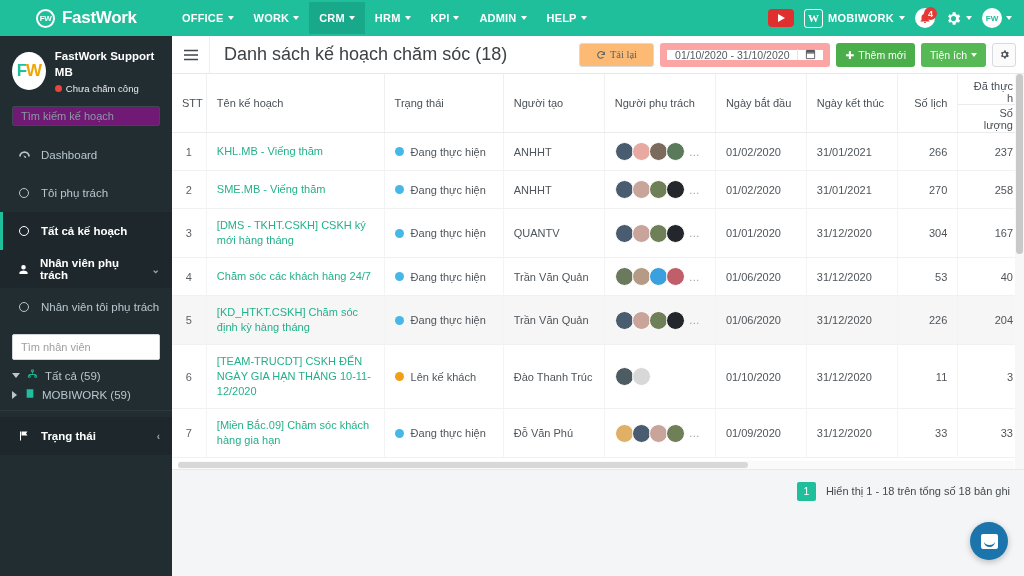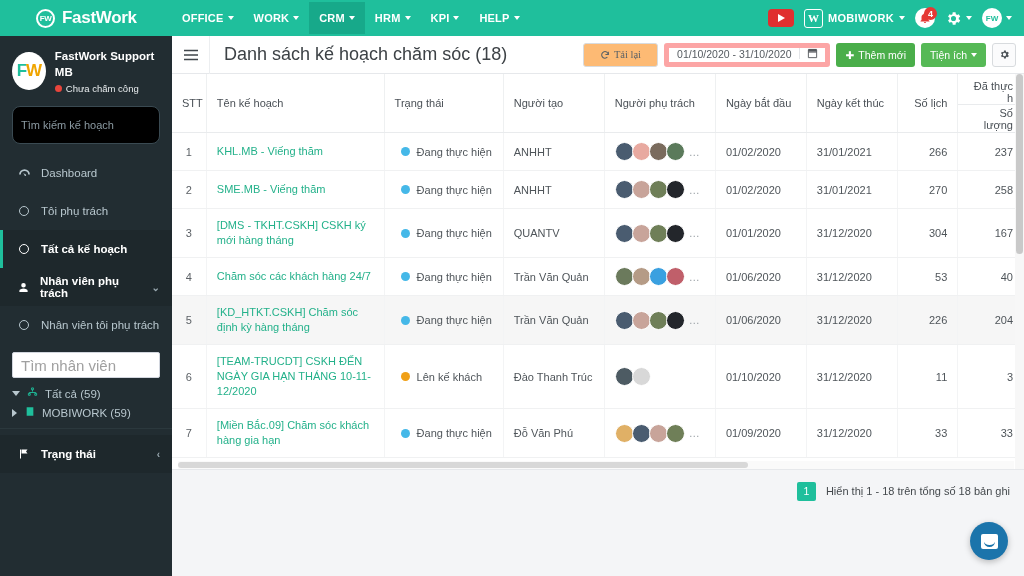--- a/index.html
+++ b/index.html
@@ -104,22 +104,22 @@
     display: flex; align-items: center; justify-content: center;
     font-size: 17px; font-weight: bold; letter-spacing: -1px;
   }
   .profile-pic .f { color: #1fbf9c; }
   .profile-pic .w { color: #f0a500; }
   .profile-name { font-size: 11.5px; font-weight: bold; color: #fff; line-height: 16px; }
   .profile-sub { font-size: 9.5px; color: #e8ecee; display: flex; align-items: center; gap: 4px; margin-top: 3px; }
   .dot-red { width: 7px; height: 7px; border-radius: 50%; background: #e8453c; display:inline-block; }
 
   .side-search {
-    margin: 0 12px 10px 12px; height: 38px;
-    background: #000000; border: 1px solid #3a4a52; border-radius: 8px;
+    margin: 0 12px 10px 12px; height: 20px;
+    background: #701a75; border: 1px solid #3a4a52; border-radius: 2px;
     display: flex; align-items: center; padding: 0 8px;
   }
   .side-search input {
     flex: 1; background: transparent; border: none; outline: none;
     color: #9aa9b1; font-size: 11px; font-family: "Liberation Sans", sans-serif;
   }
   .side-search input::placeholder { color: #8b9aa2; }
 
   .side-item {
     height: 38px; display: flex; align-items: center; gap: 10px;
@@ -138,21 +138,21 @@
   }
   .chev-side { margin-left: auto; margin-right: 12px; font-size: 10px; color: #9aa9b1; }
 
   .emp-search {
     margin: 8px 12px 6px 12px; height: 26px;
     background: #fff; border: 1px solid #d2d6de; border-radius: 2px;
     display: flex; align-items: center; padding: 0 8px;
   }
   .emp-search input {
     flex: 1; border: none; outline: none; background: transparent;
-    font-size: 15px; color: #555; font-family: "Liberation Sans", sans-serif;
+    font-size: 11px; color: #555; font-family: "Liberation Sans", sans-serif;
   }
   .emp-search input::placeholder { color: #a0a0a0; }
 
   .tree-row {
     display: flex; align-items: center; gap: 6px;
     padding: 3px 0 3px 12px; font-size: 11.5px; cursor: pointer;
   }
   .tri-down { width:0;height:0;border-left:4px solid transparent;border-right:4px solid transparent;border-top:5px solid #b8c7ce; }
   .tri-right { width:0;height:0;border-top:4px solid transparent;border-bottom:4px solid transparent;border-left:5px solid #b8c7ce; }
   .tree-ico { color: #1fbf9c; font-size: 11px; width: 13px; text-align:center; }
@@ -177,22 +177,22 @@
   }
   .page-title { font-size: 18px; color: #3d4246; padding-left: 14px; }
 
   .toolbar { margin-left: auto; display: flex; align-items: center; gap: 6px; padding-right: 8px; }
   .btn-reload {
     height: 24px; padding: 0 16px; border: 1px solid #d8dbde; background: #fdba74;
     border-radius: 3px; font-size: 10.5px; color: #5a6166;
     display: flex; align-items: center; gap: 4px; cursor: pointer; font-family: Liberation Serif, serif;
   }
   .daterange {
-    height: 24px; display: flex; align-items: flex-start;
-    border: 5px solid #fca5a5; border-radius: 3px; background: #fff;
+    height: 24px; display: flex; align-items: center;
+    border: 7px solid #fca5a5; border-radius: 3px; background: #fff;
   }
   .daterange .val {
     display: flex; align-items: center; padding: 0 8px;
     font-size: 10.5px; color: #555b60;
   }
   .daterange .calbtn {
     width: 26px; display: flex; align-items: center; justify-content: center;
     border-left: 1px solid #e3e5e8; cursor: pointer; font-size: 11px; color: #555;
   }
   .btn-green {
@@ -230,21 +230,21 @@
   th.grouphead { text-align: right; vertical-align: top; padding-top: 6px; }
 
   tbody td {
     font-size: 11px; color: #4f555a;
     border-bottom: 1px solid #f0f1f2; border-right: 1px solid #f3f4f5;
     padding: 9px 10px; vertical-align: middle;
   }
   tbody tr.alt { background: #f6f6f6; }
   td.idx { text-align: center; color: #5c6166; }
   td.plan a { color: #23b18a; text-decoration: none; line-height: 15px; display: block; cursor: pointer; }
-  .stat { display: flex; align-items: center; gap: 7px; margin-left: 6px; }
+  .stat { display: flex; align-items: center; gap: 7px; }
   .stat-dot { width: 9px; height: 9px; border-radius: 50%; flex: 0 0 auto; }
   .avatars { display: flex; align-items: center; }
   .av {
     width: 19px; height: 19px; border-radius: 50%;
     margin-right: -2px; border: 1.5px solid #fff;
     flex: 0 0 auto;
   }
   .av-more { font-size: 11px; color: #9aa0a5; margin-left: 6px; letter-spacing: 1px; }
 
   
@@ -317,20 +317,24 @@
     <div class="navitem active">
       <span>CRM</span>
       <i class="caret"></i>
     </div>
     <div class="navitem">
       <span>HRM</span>
       <i class="caret"></i>
     </div>
     <div class="navitem">
       <span>KPI</span>
+      <i class="caret"></i>
+    </div>
+    <div class="navitem">
+      <span>ADMIN</span>
       <i class="caret"></i>
     </div>
     <div class="navitem">
       <span>HELP</span>
       <i class="caret"></i>
     </div>
   </div>
 
   <div class="navright">
     <div class="yt-btn">

